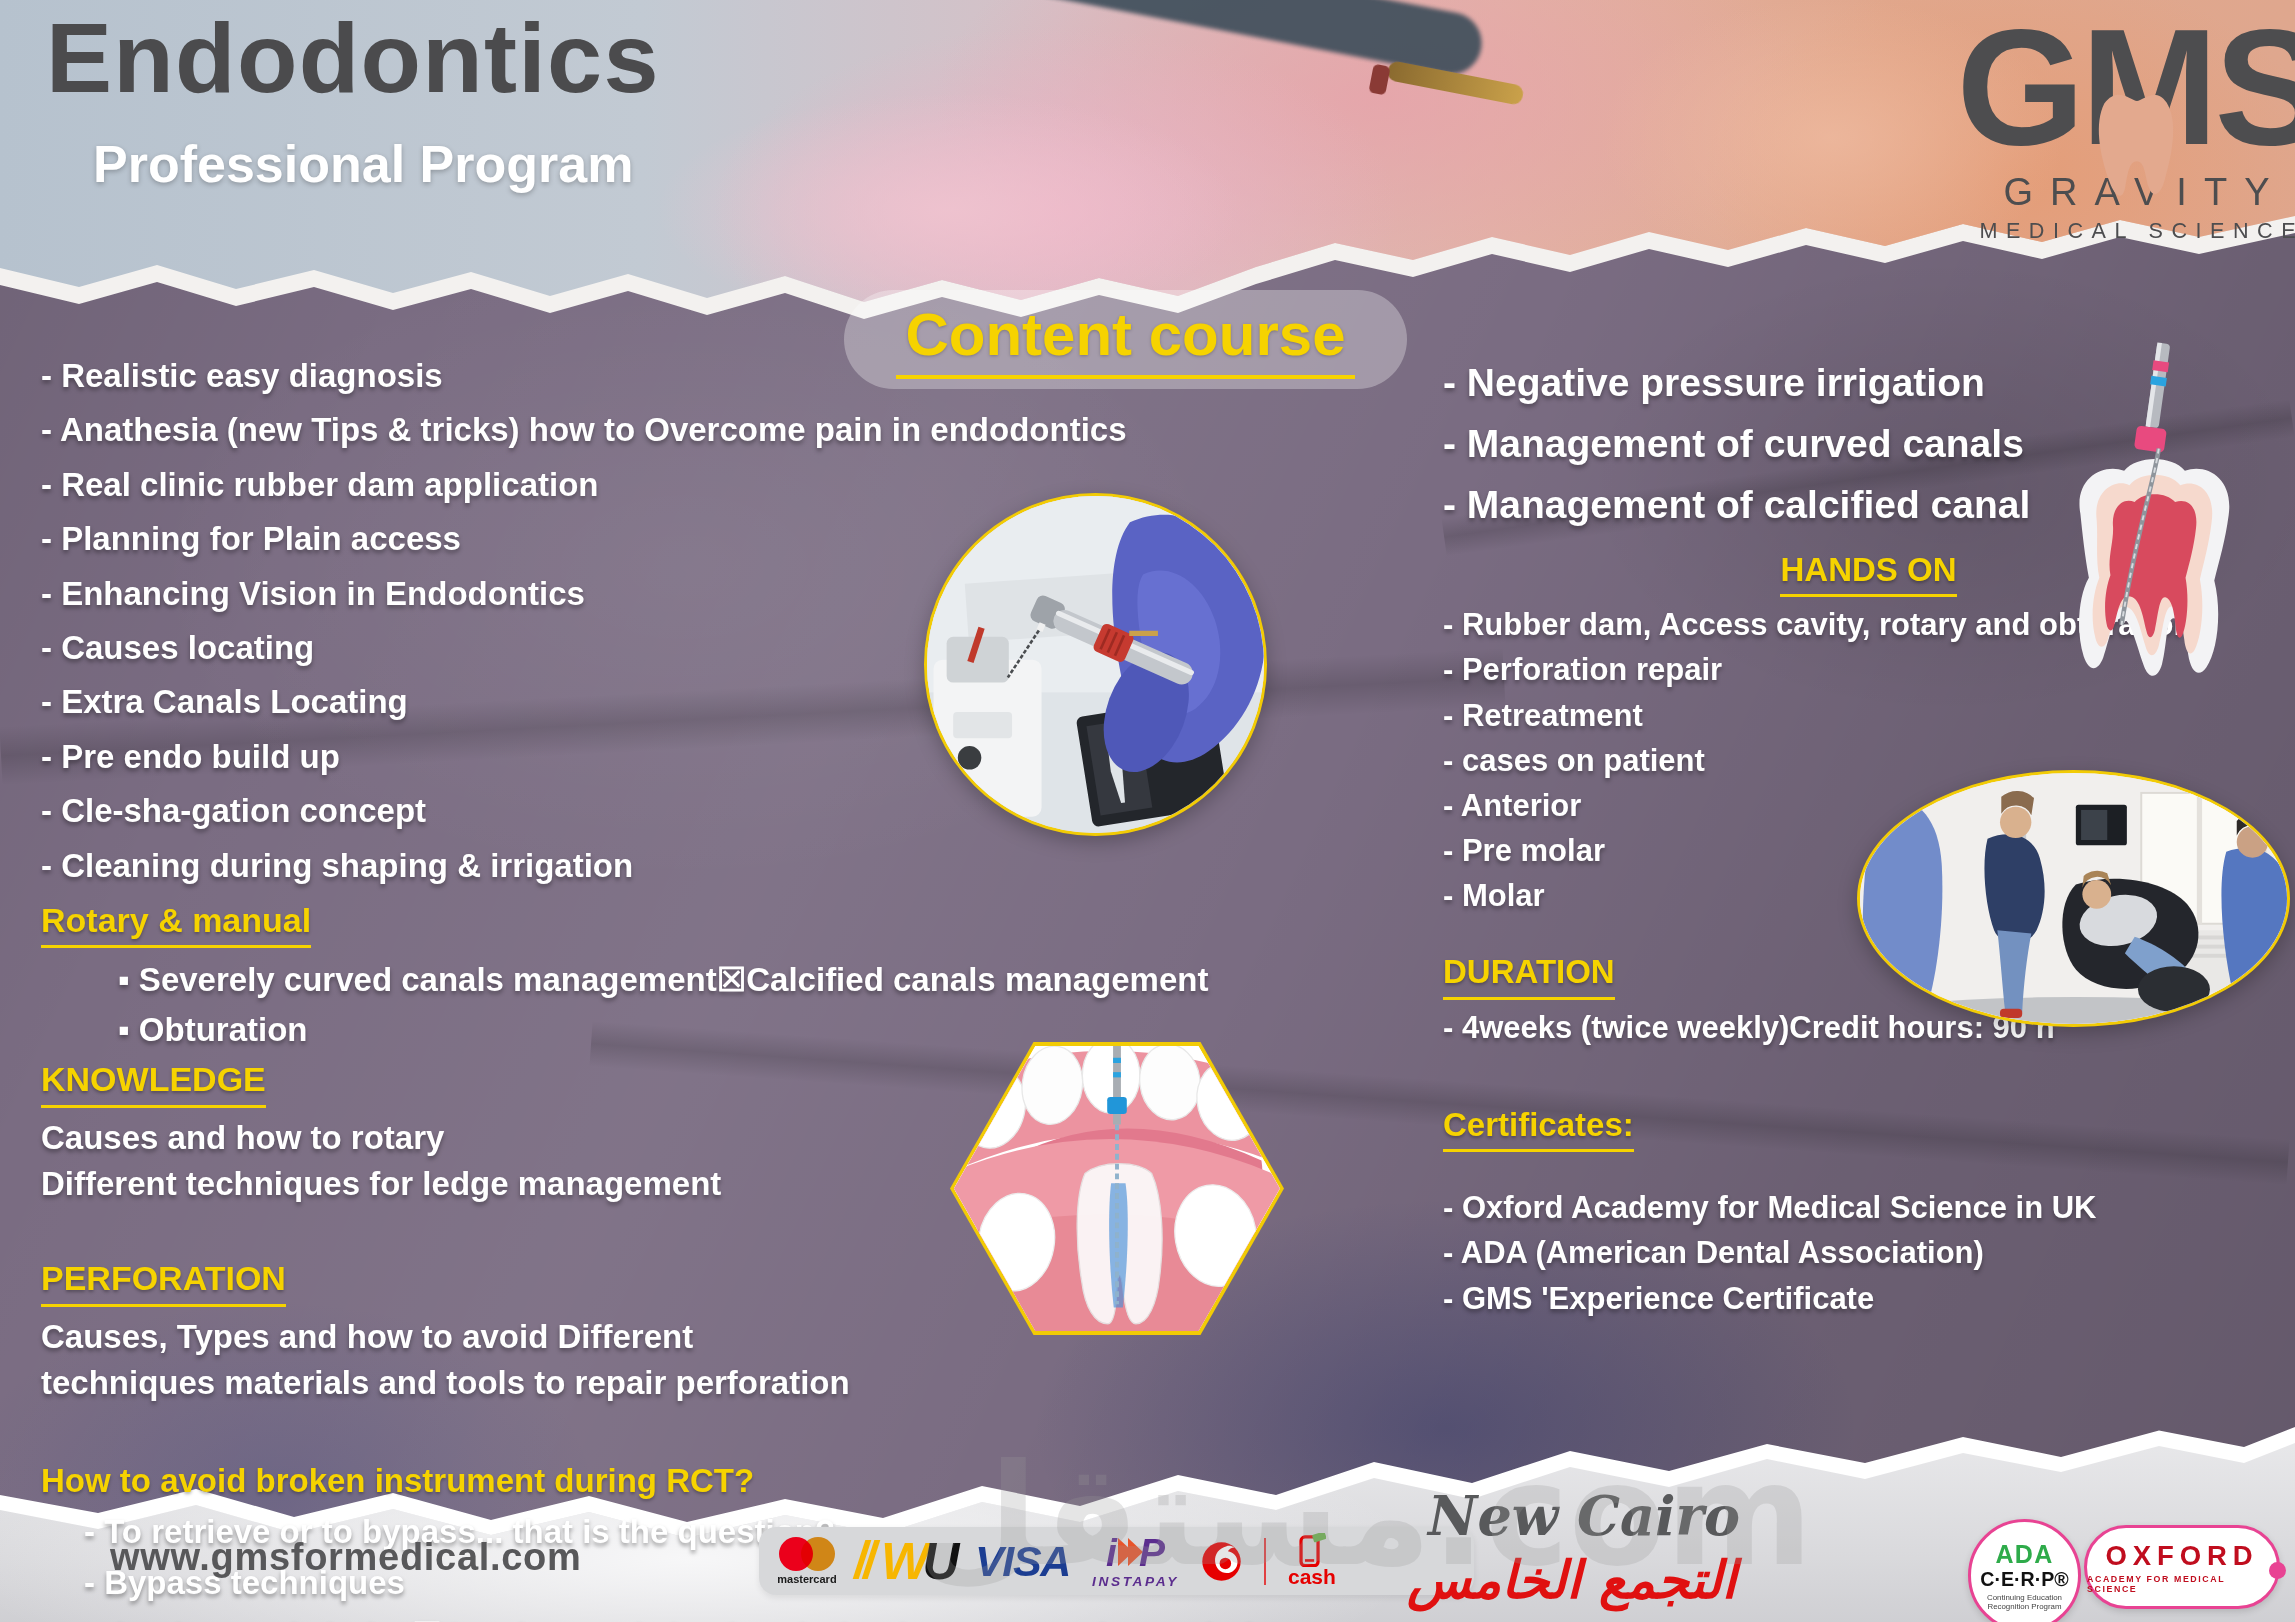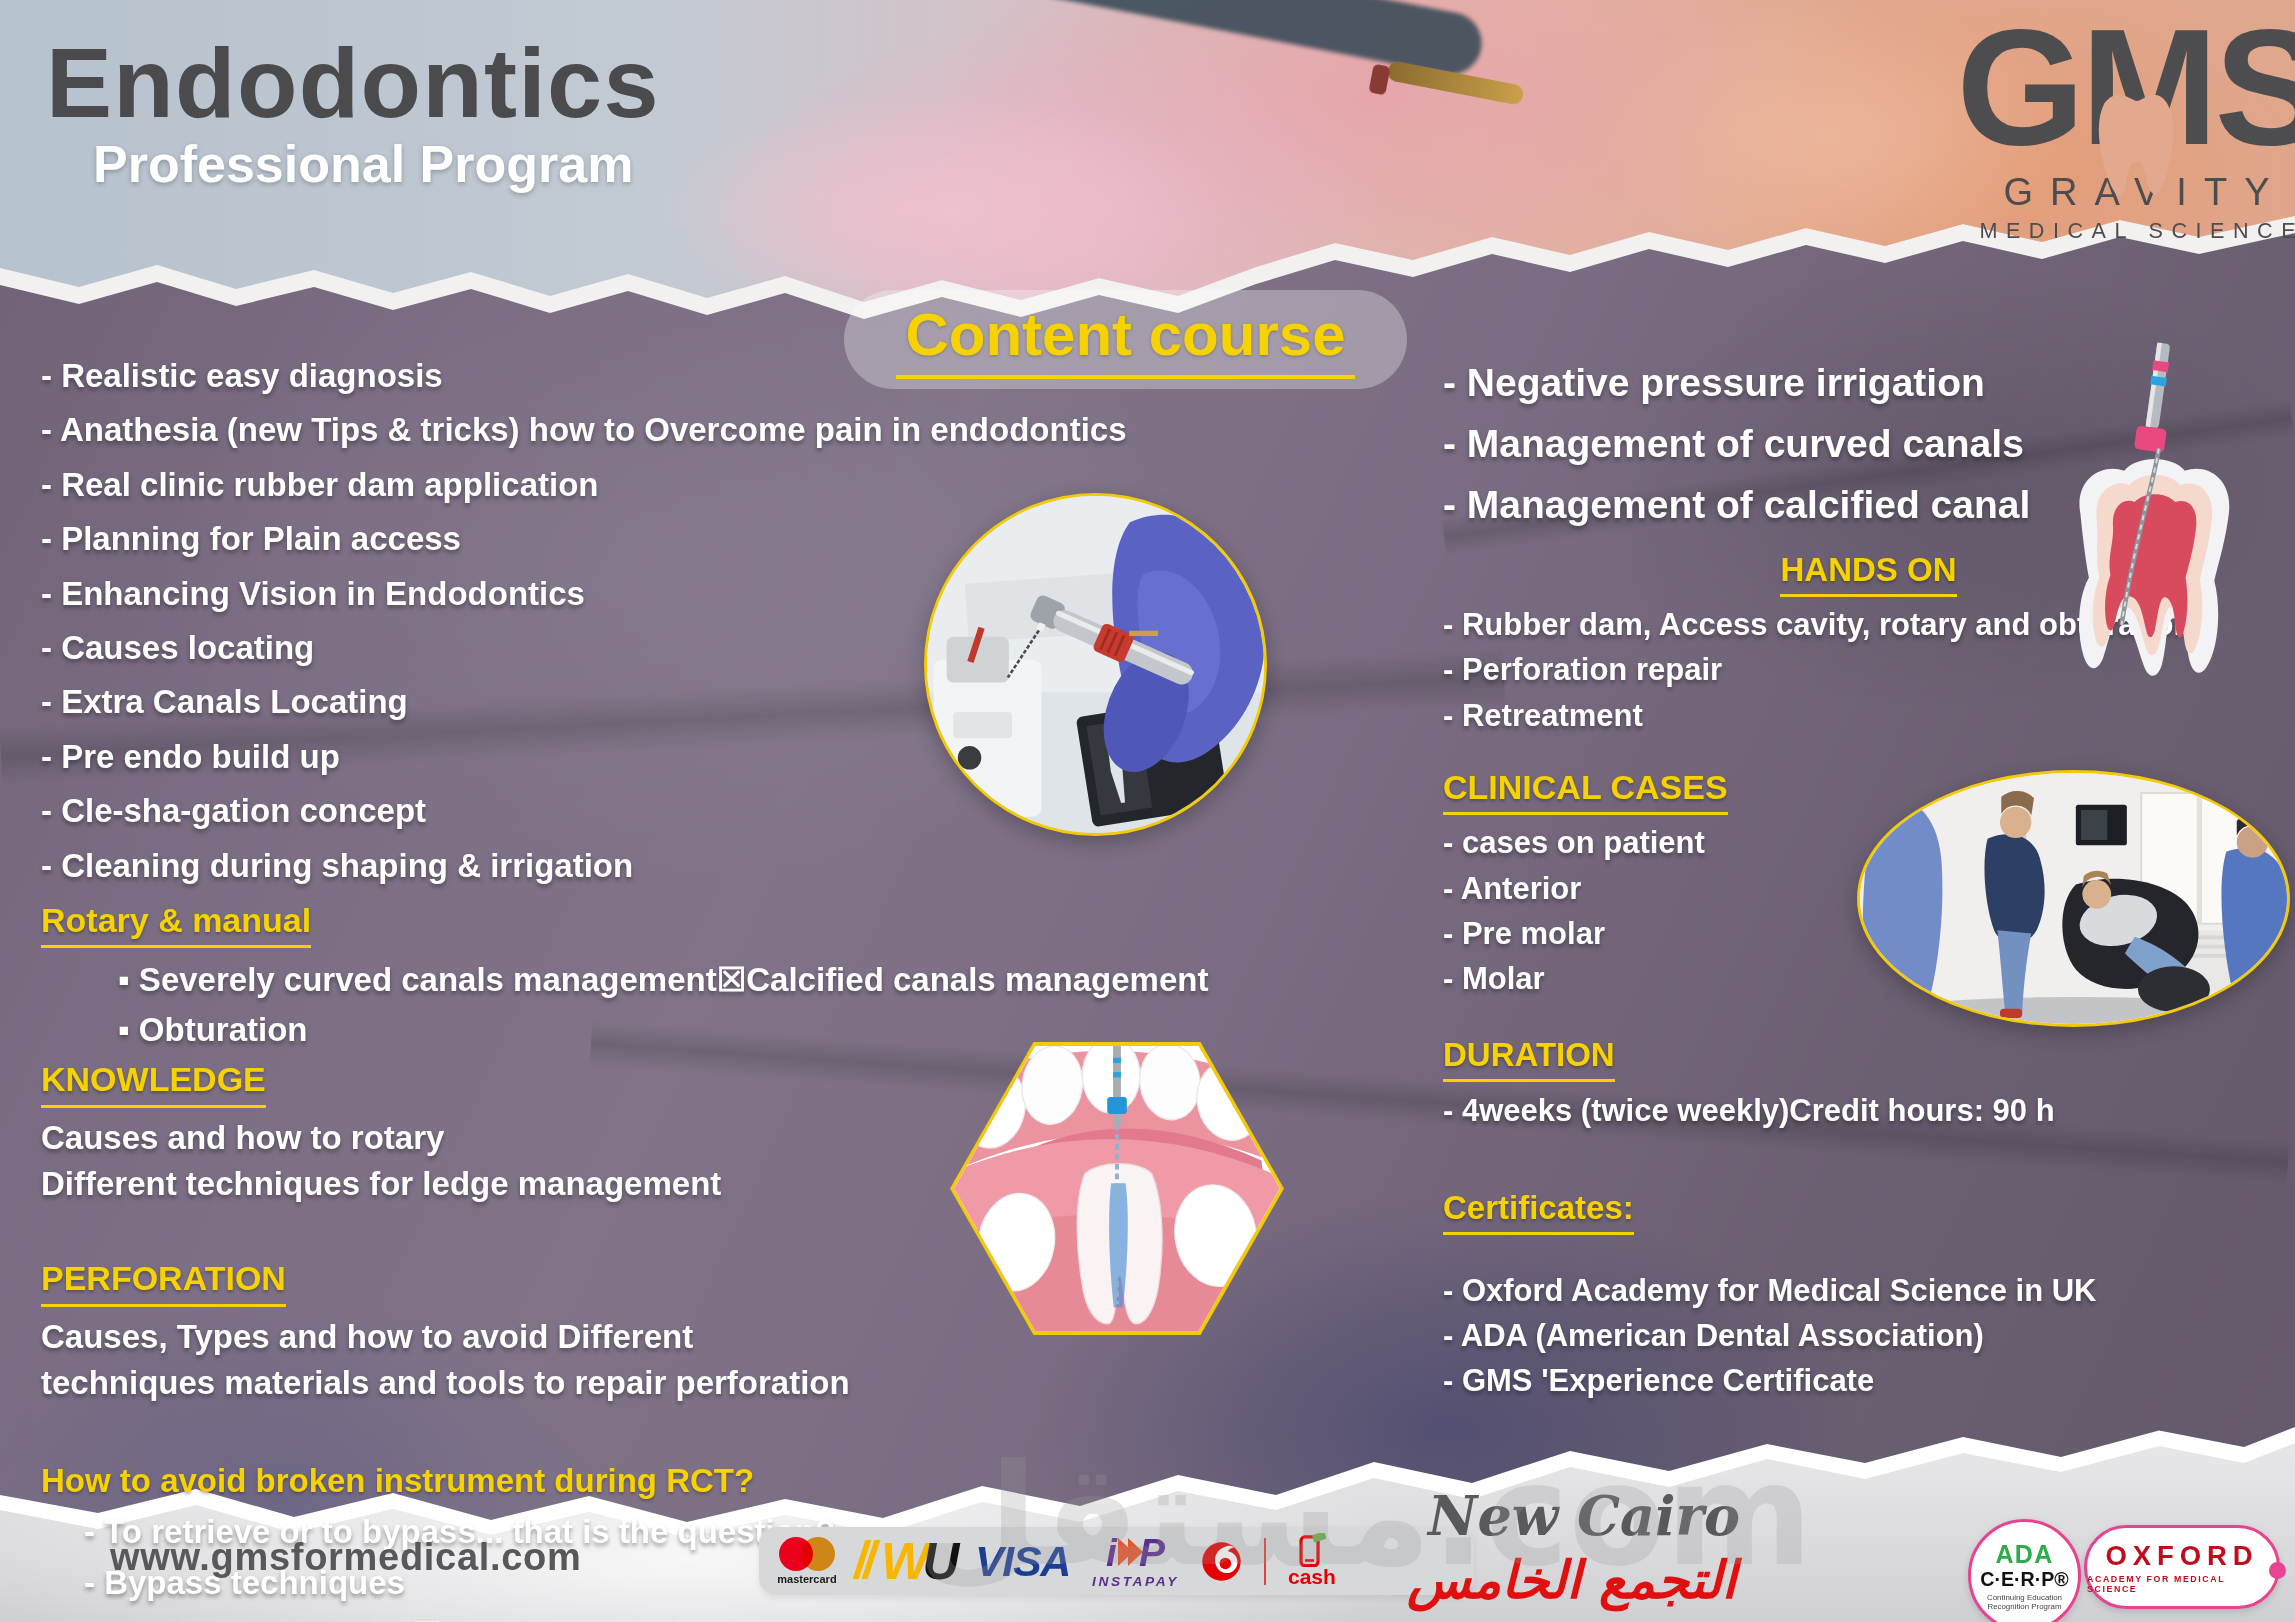--- a/index.html
+++ b/index.html
@@ -30,21 +30,21 @@
       radial-gradient(ellipse 589px 275px at 60% 30%, rgba(231,162,170,0.8), transparent 75%),
       radial-gradient(ellipse 393px 262px at 88% 55%, rgba(228,156,118,0.9), transparent 80%),
       linear-gradient(90deg,#b6c2ce 0%,#c2cad3 28%,#d6c0c6 46%,#e2b3a6 65%,#e1a78c 82%,#dfa78e 100%); }
   .tool-bar1 { position:absolute; left:949px; top:-33px; width:537px; height:62px; background:#3c4d5a; border-radius:33px; transform:rotate(11deg); filter:blur(2px); opacity:.9; }
   .tool-bar2 { position:absolute; left:1387px; top:73px; width:137px; height:19.6px; background:linear-gradient(90deg,#8a6a2f,#caa14a); border-radius:9.2px; transform:rotate(11deg); filter:blur(0.7px); }
   .tool-ring { position:absolute; left:1371px; top:65px; width:17px; height:29px; background:#8a3a35; border-radius:5.2px; transform:rotate(11deg); filter:blur(0.7px); }
   .pink-blur1 { position:absolute; left:654px; top:92px; width:589px; height:236px; background:radial-gradient(ellipse, rgba(240,196,208,0.85), transparent 70%); }
   .pink-blur2 { position:absolute; left:1603px; top:0px; width:458px; height:275px; background:radial-gradient(ellipse, rgba(238,186,160,0.8), transparent 72%); }
 
   
-  .title { position:absolute; left:46px; top:26px; z-index:5; font-size:99px; font-weight:800; color:#4b4b4d; letter-spacing:1.3px; }
+  .title { position:absolute; left:46px; top:1px; z-index:5; font-size:99px; font-weight:800; color:#4b4b4d; letter-spacing:1.3px; }
   .subtitle { position:absolute; left:93px; top:134px; z-index:5; font-size:52px; font-weight:800; color:#ffffff; text-shadow:0 2px 5.2px rgba(0,0,0,0.25); }
 
   .gms-logo { position:absolute; left:1952px; top:5.2px; width:373px; z-index:5; text-align:center; color:#4d4d4f; }
   .gms-acronym { font-size:165px; font-weight:800; letter-spacing:-3.9px; line-height:1; }
   .gms-tooth { position:absolute; left:139px; top:79px; width:92px; height:121px; }
   .gms-name { font-size:38px; font-weight:400; letter-spacing:17px; margin-top:1.3px; padding-left:13px; }
   .gms-tagline { font-size:21.6px; font-weight:400; letter-spacing:8.5px; margin-top:3.9px; padding-left:6.5px; }
 
   
   .content-box { position:absolute; left:844px; top:290px; width:563px; height:99px; z-index:5;
@@ -208,21 +208,20 @@
 <div class="right-col">
   <div class="r-top wtxt">- Negative pressure irrigation</div>
   <div class="r-top wtxt">- Management of curved canals</div>
   <div class="r-top wtxt">- Management of calcified canal</div>
 
   <div class="hands-h"><span class="yh">HANDS ON</span></div>
   <div class="r-li wtxt">- Rubber dam, Access cavity, rotary and obturation</div>
   <div class="r-li wtxt">- Perforation repair</div>
   <div class="r-li wtxt">- Retreatment</div>
 
-  <div class="clin-h"><span class="yh">CLINICAL CASES</span></div>
   <div class="r-li wtxt">- cases on patient</div>
   <div class="r-li wtxt">- Anterior</div>
   <div class="r-li wtxt">- Pre molar</div>
   <div class="r-li wtxt">- Molar</div>
 
   <div class="dur-h"><span class="yh">DURATION</span></div>
   <div class="r-li wtxt">- 4weeks (twice weekly)Credit hours: 90 h</div>
 
   <div class="cert-h"><span class="yh">Certificates:</span></div>
   <div class="cert-list">

